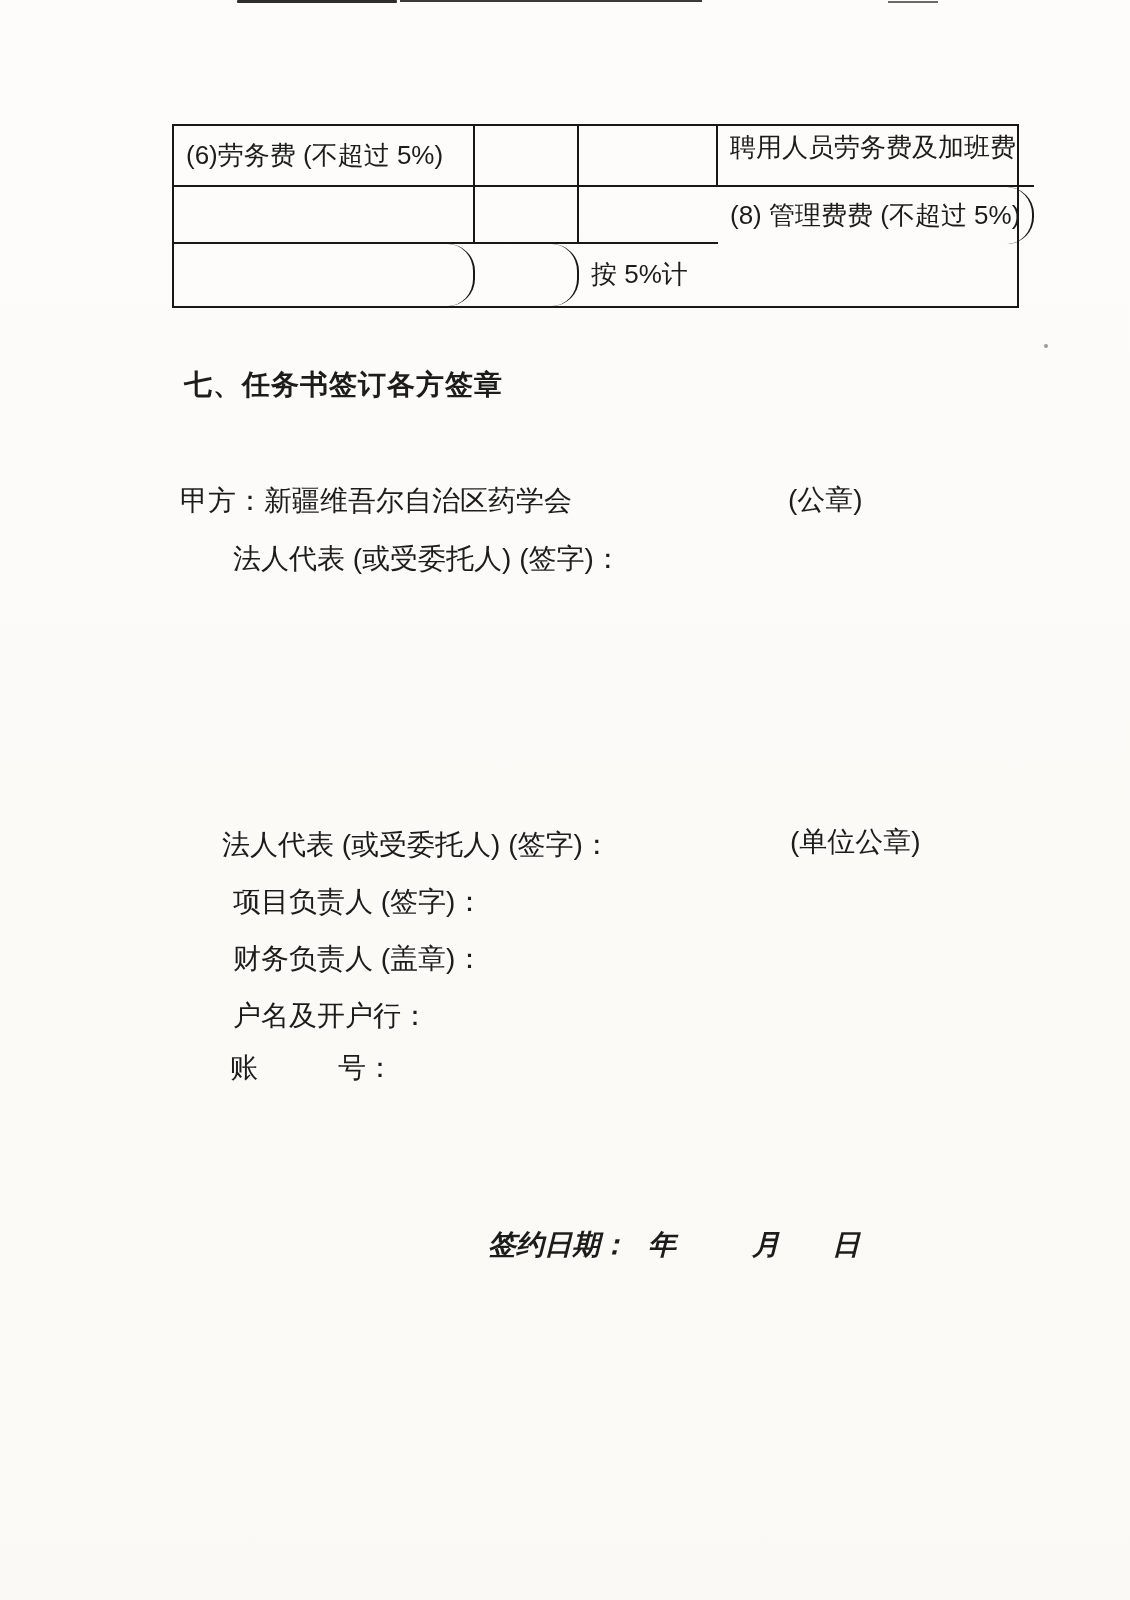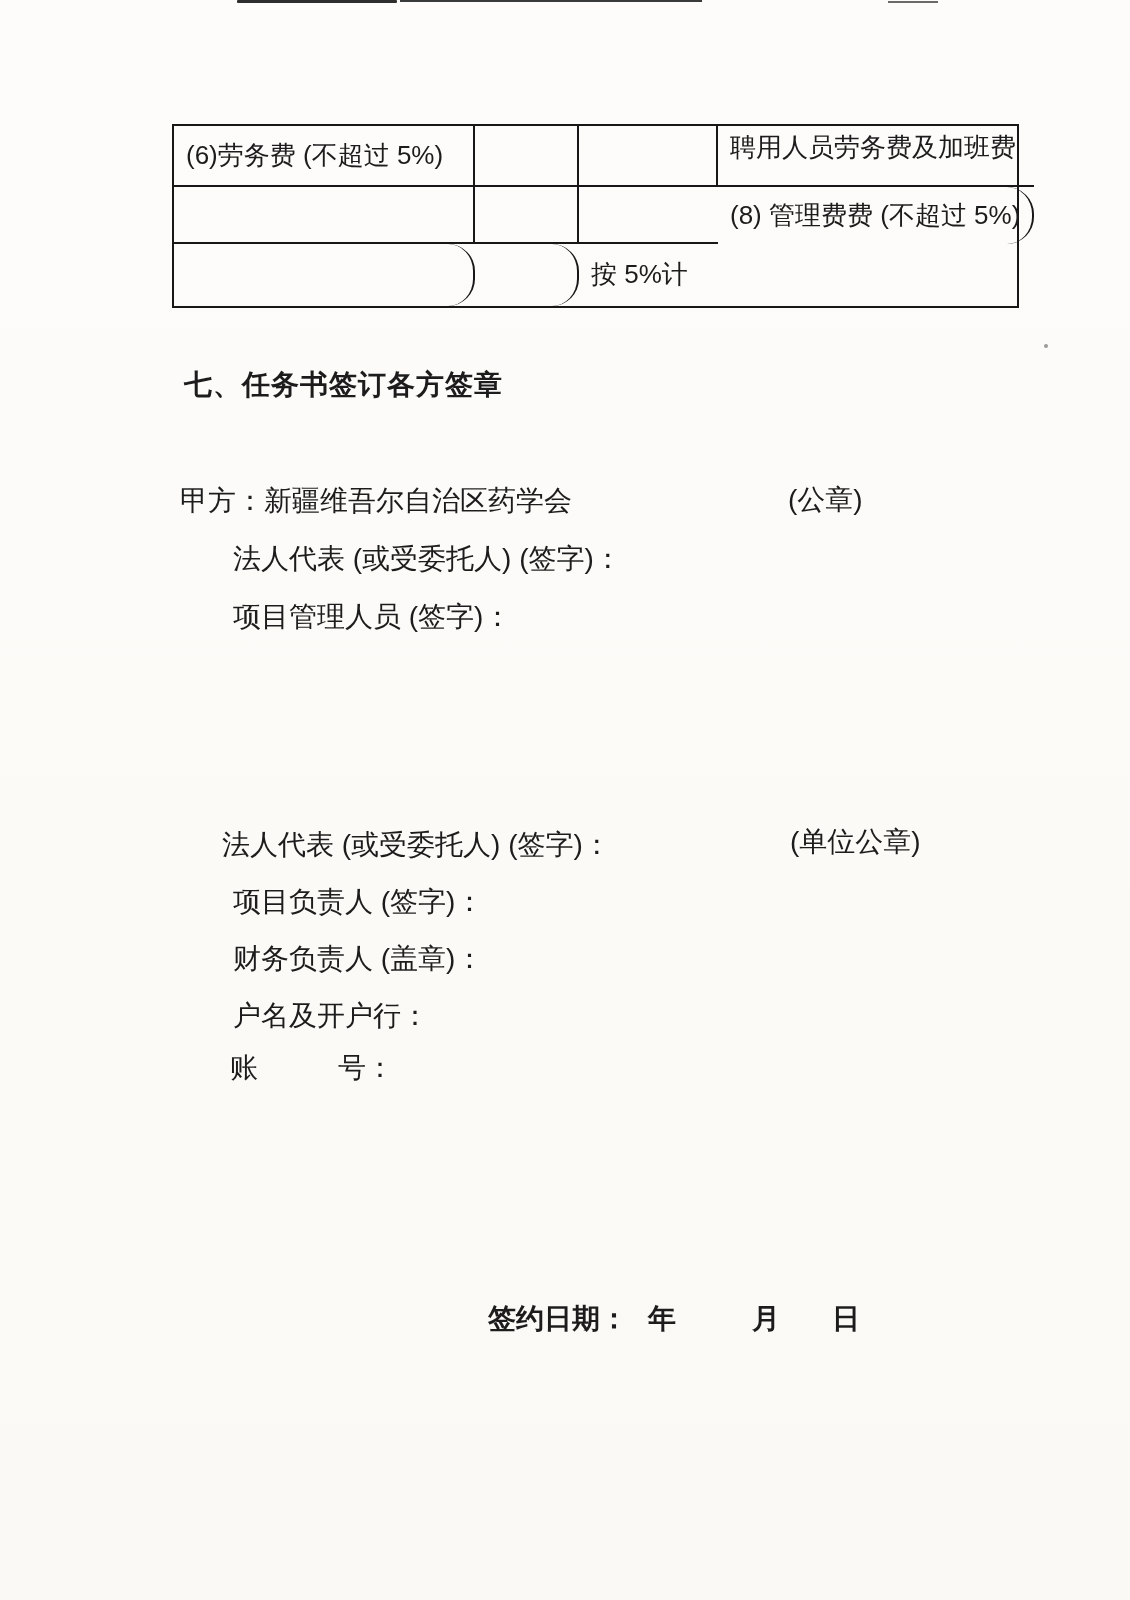--- a/index.html
+++ b/index.html
@@ -67,32 +67,31 @@
     <div class="tc lastrow"></div>
     <div class="tc lastrow"></div>
     <div class="tc lastcol lastrow">按 5%计</div>
   </div>
 
   <div class="line heading" style="left:184px;top:352px;margin-top:17px;">七、任务书签订各方签章</div>
 
   <div class="line" style="left:180px;top:485px;">甲方：新疆维吾尔自治区药学会</div>
   <div class="line" style="left:788px;top:484px;">(公章)</div>
   <div class="line" style="left:233px;top:543px;">法人代表 (或受委托人) (签字)：</div>
-  <div class="line" style="left:233px;top:601px;">项目管理人员 (签字)：</div>
 
   <div class="line" style="left:222px;top:829px;">法人代表 (或受委托人) (签字)：</div>
   <div class="line" style="left:790px;top:826px;">(单位公章)</div>
   <div class="line" style="left:233px;top:886px;">项目负责人 (签字)：</div>
   <div class="line" style="left:233px;top:943px;">财务负责人 (盖章)：</div>
   <div class="line" style="left:233px;top:1000px;">户名及开户行：</div>
 
   <div class="line" style="left:230px;top:1052px;">
     <span>账</span><span style="display:inline-block;width:80px;"></span><span>号：</span>
   </div>
 
-  <div style="position:absolute;left:0;top:1300px;width:1130px;height:36px;">
+  <div style="position:absolute;left:0;top:1226px;width:1130px;height:36px;font-style:italic;">
     <span class="datebit" style="left:488px;font-weight:bold;">签约日期：</span>
     <span class="datebit" style="left:648px;font-weight:bold;">年</span>
     <span class="datebit" style="left:752px;font-weight:bold;">月</span>
     <span class="datebit" style="left:832px;font-weight:bold;">日</span>
   </div>
 
 </div>
 
 </body></html>

